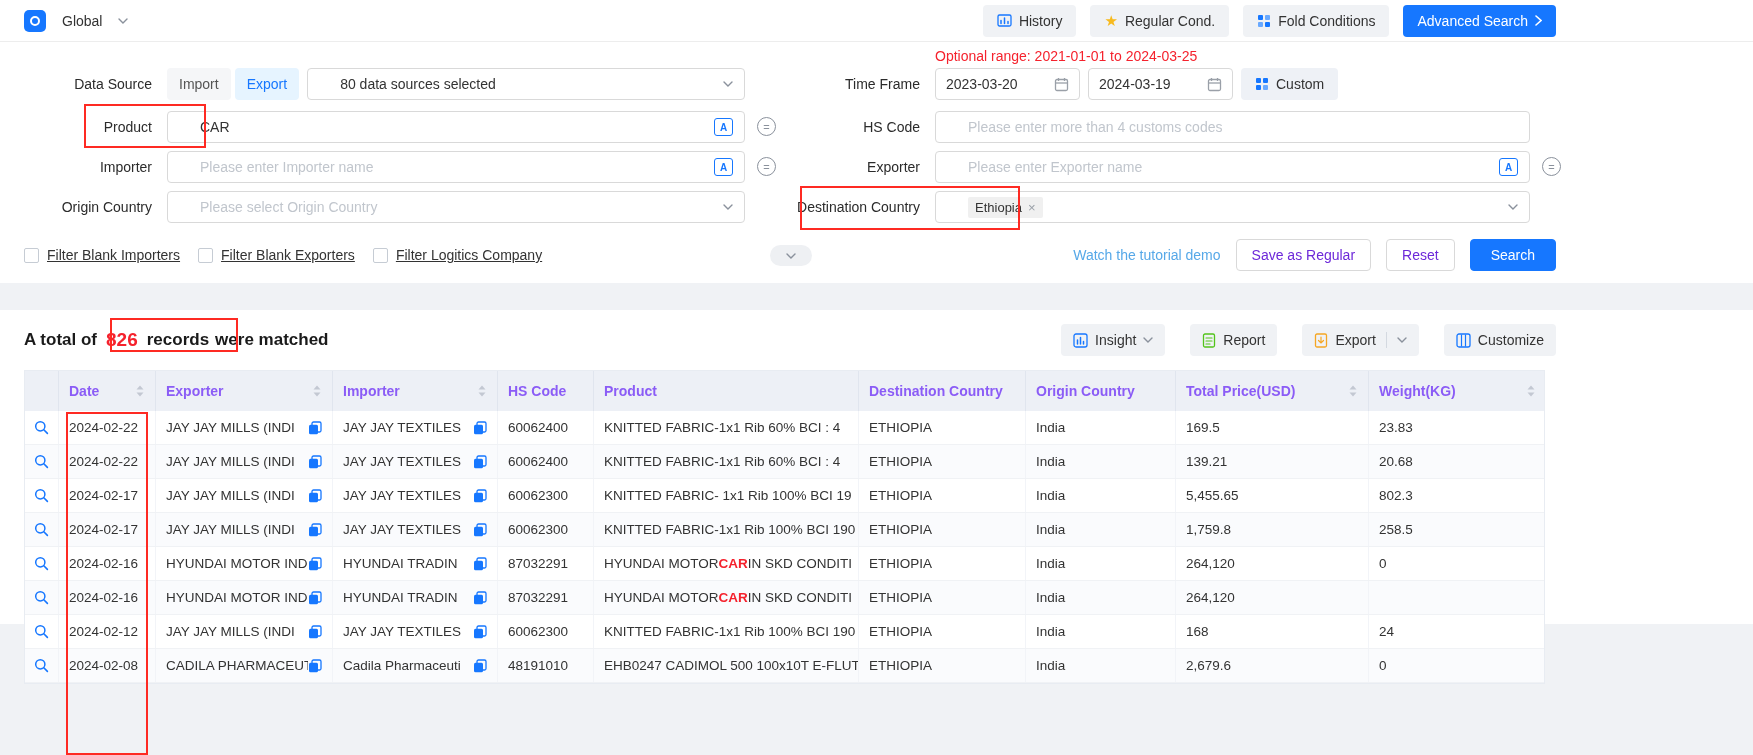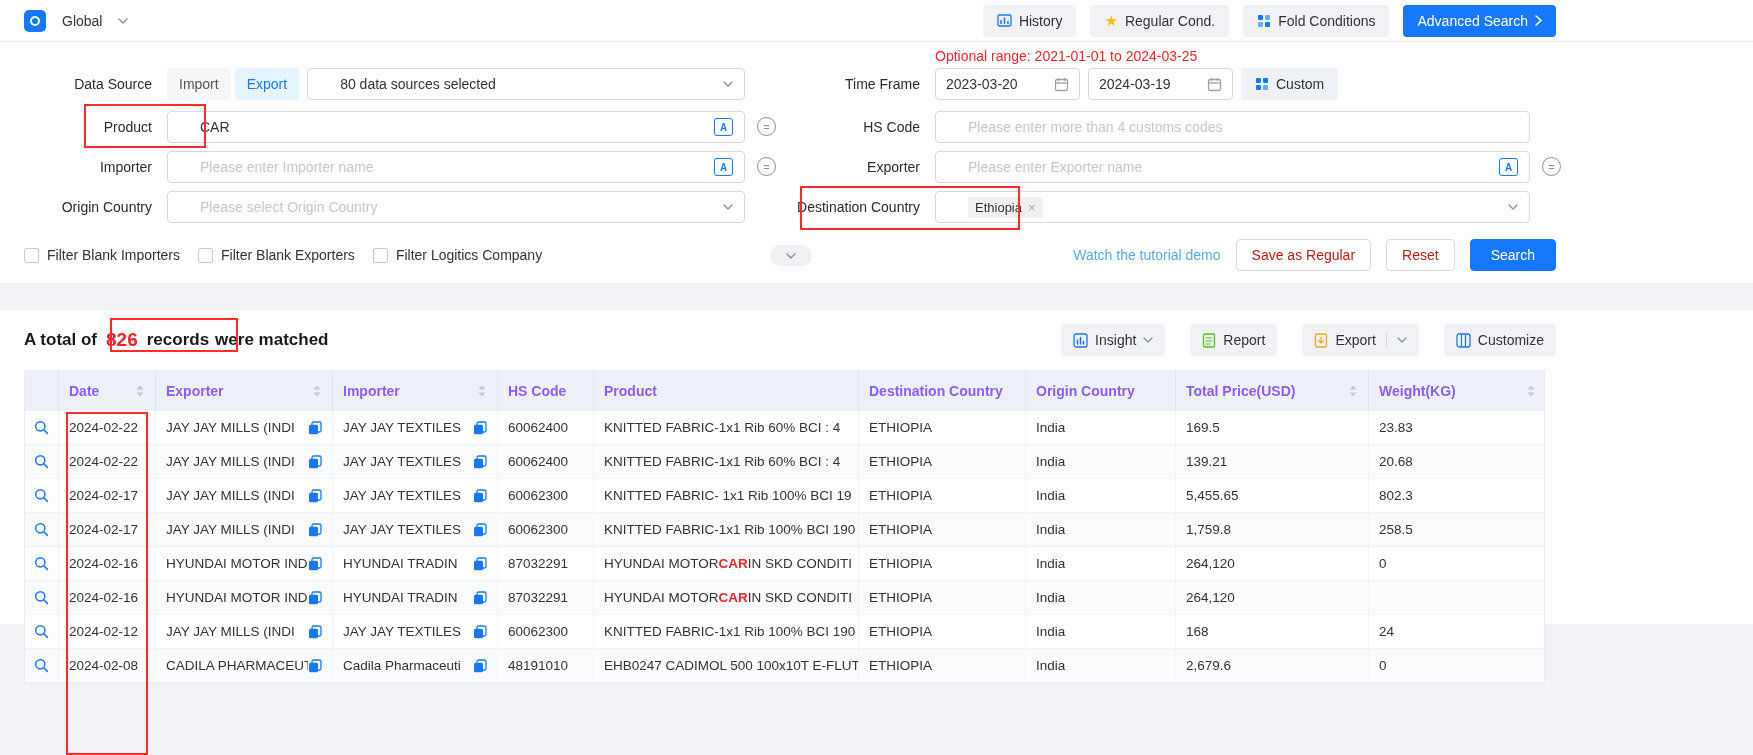--- a/index.html
+++ b/index.html
@@ -46,29 +46,29 @@
   .translate-ic { width:19px; height:18px; border:1.5px solid #1677ff; border-radius:3px;
     color:#1677ff; font-size:10px; font-weight:bold; display:flex; align-items:center;
     justify-content:center; flex-shrink:0; }
   .circle-ic { width:19px; height:19px; border:1.5px solid #8a919c; border-radius:50%;
     color:#8a919c; font-size:11px; display:flex; align-items:center; justify-content:center; }
   .abs-after { position:absolute; right:-31px; top:6px; }
   .chip { background:#f0f0f0; border-radius:2px; padding:3px 7px; font-size:13px;
     display:flex; align-items:center; gap:6px; color:#333; }
   .chip-x { color:#9aa0a8; font-size:13px; cursor:pointer; line-height:1; }
   .check-row { position:relative; display:flex; align-items:center; margin-top:20px;
-    width:1532px; height:24px; }
+    width:1532px; height:24px;text-decoration:underline; }
   .cb { display:flex; align-items:center; gap:8px; margin-right:18px; cursor:pointer; }
   .box { width:15px; height:15px; border:1px solid #c6ccd4; border-radius:2px; background:#fff; flex-shrink:0; }
   .collapse-pill { position:absolute; left:746px; top:2px; width:42px; height:21px;
     background:#eef0f3; border-radius:11px; display:flex; align-items:center; justify-content:center; cursor:pointer; }
   .right-actions { position:absolute; right:0; top:-4px; display:flex; align-items:center; gap:15px; }
   .tutorial { color:#56a8e8; cursor:pointer; text-decoration:none; }
   .btn { height:32px; border-radius:4px; padding:0 15px; font-size:14px; font-family:inherit; cursor:pointer; }
-  .btn.ghost { background:#fff; border:1px solid #d9d9d9; color:#b91c1c; }
+  .btn.ghost { background:#fff; border:1px solid #d9d9d9; color:#6d28d9; }
   .btn.primary { background:#1677ff; border:1px solid #1677ff; color:#fff; padding:0 20px; }
 
   .gap-strip { height:27px; background:#f0f2f5; }
 
   
   .results { background:#fff; height:314px; padding:14px 0 0 24px; position:relative; }
   .results-head { display:flex; justify-content:space-between; align-items:center; width:1532px; height:32px; }
   .summary { font-size:17px; font-weight:bold; color:#1a1a1a; display:flex; align-items:center; gap:6px; }
   .count { color:#f5222d; font-size:19px; padding:0 3px; }
   .toolbar { display:flex; align-items:center; gap:25px; }

